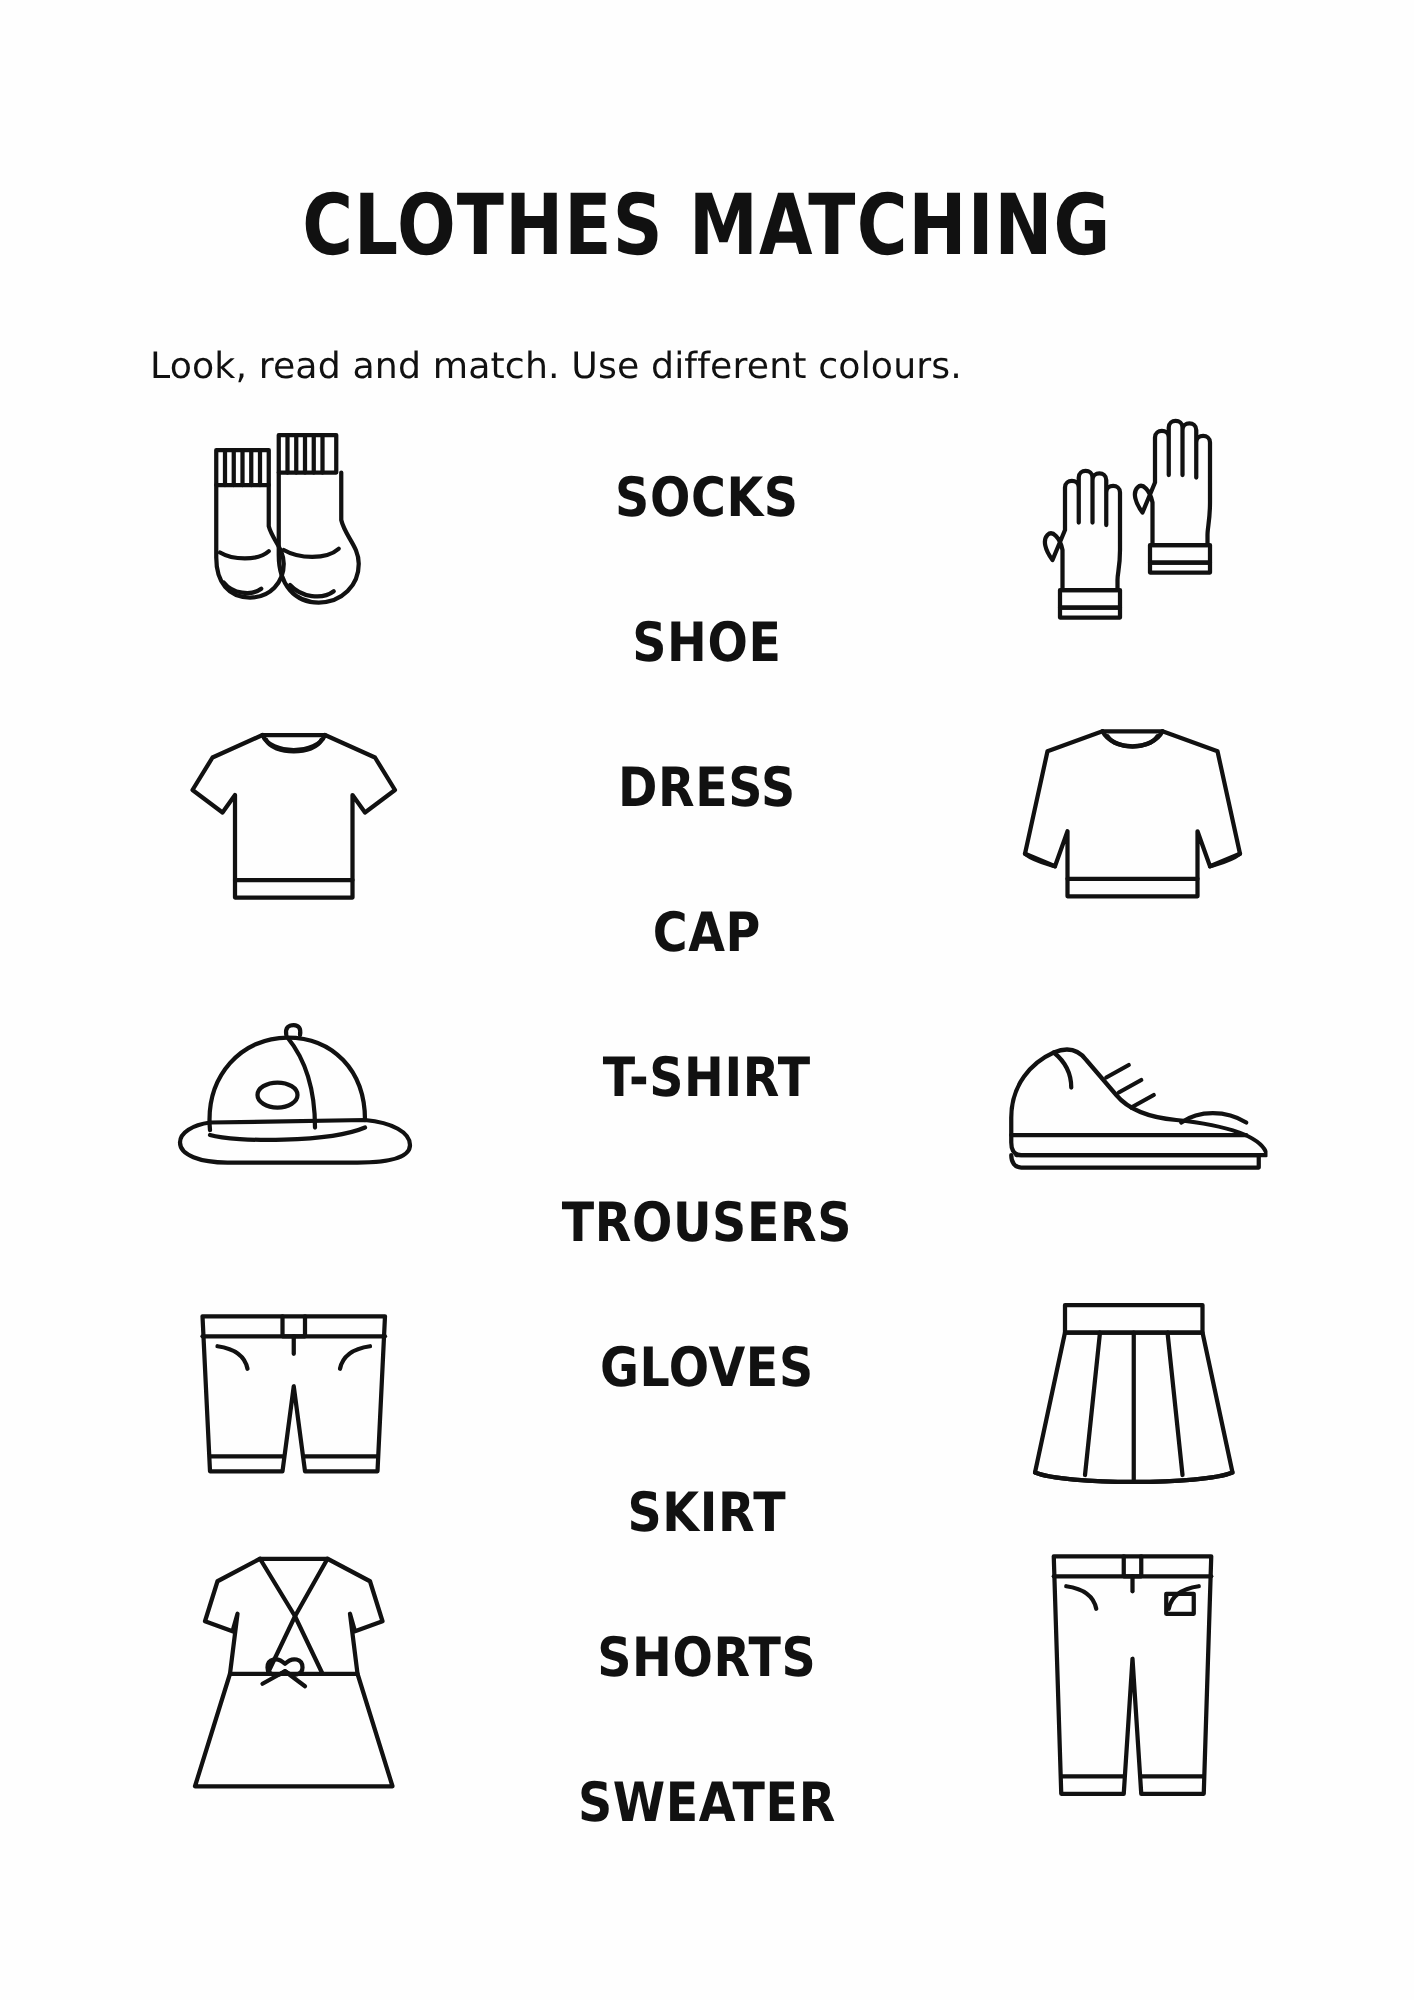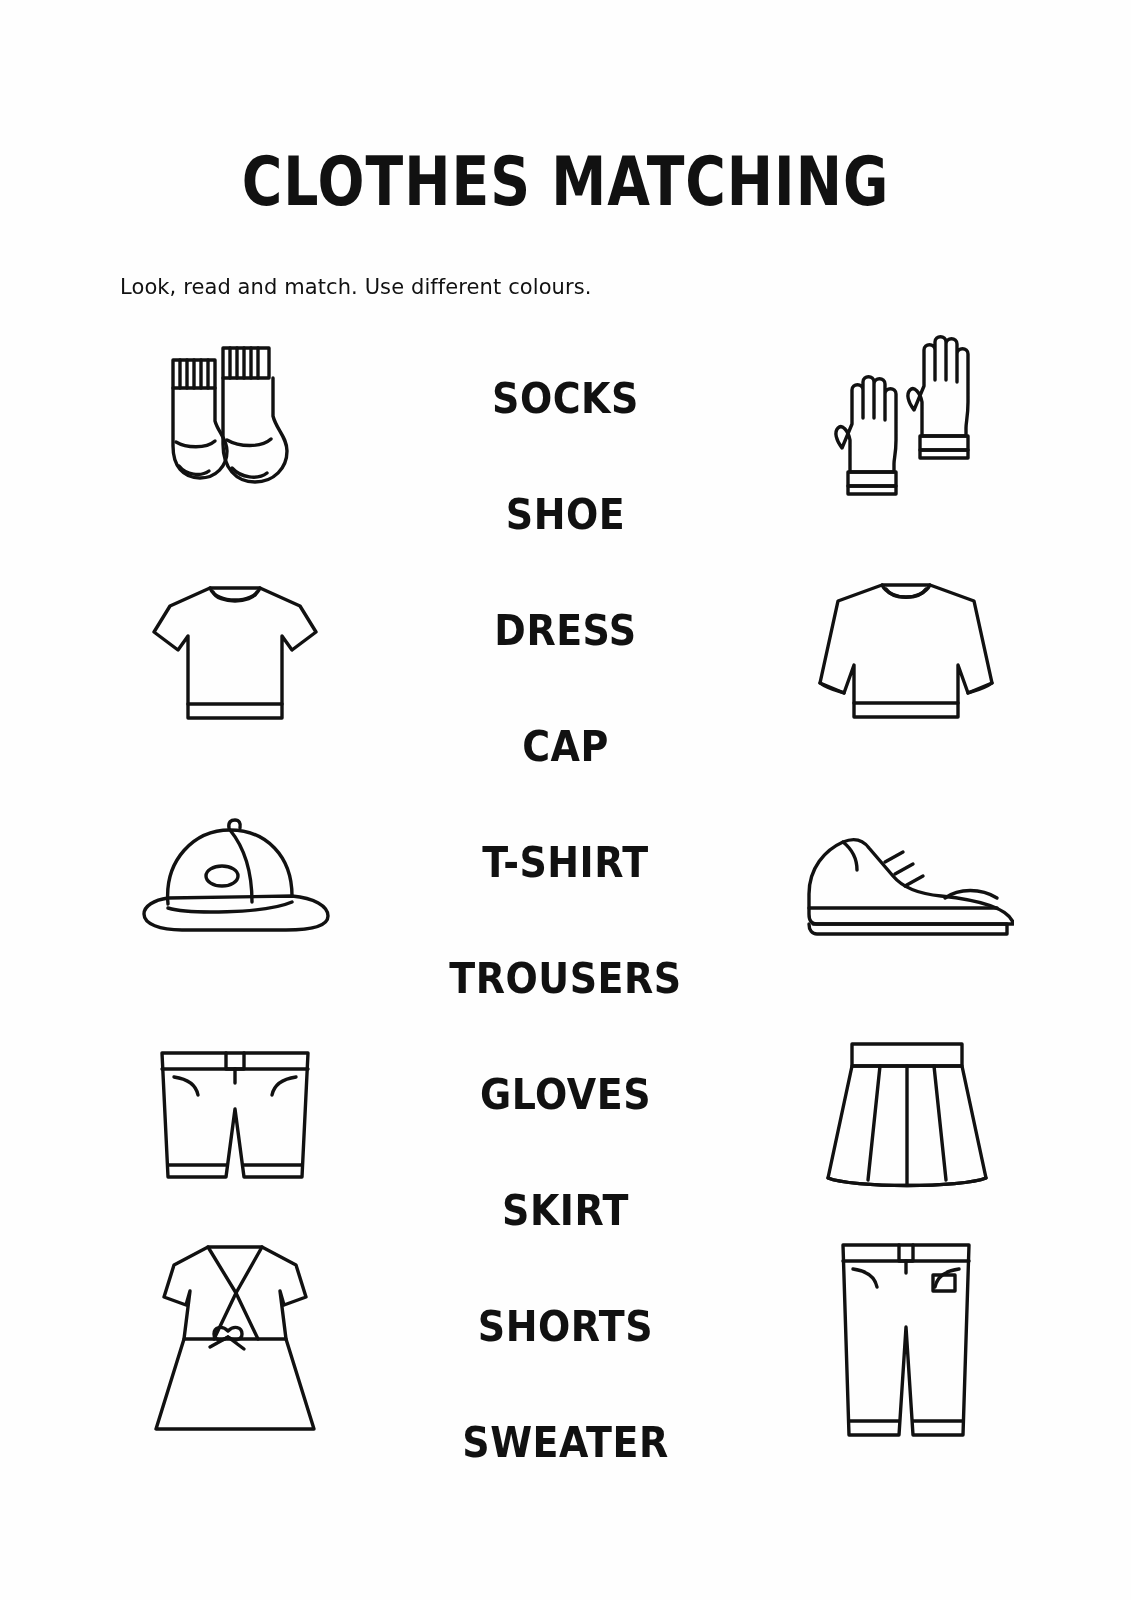--- a/index.html
+++ b/index.html
@@ -59,21 +59,21 @@
     letter-spacing: 1px;
     font-family: "DejaVu Sans", sans-serif;
     transform: scaleY(1.18) scaleX(0.97);
     transform-origin: top center;
   }
 
   .instructions {
     position: absolute;
     top: 275px;
     left: 120px;
-    font-size: 21px;
+    font-size: 29px;
     letter-spacing: .1px;
     font-family: "DejaVu Sans", sans-serif;
   }
 
   
   .board {
     position: absolute;
     top: 330px;
     left: 0;
     right: 0;

